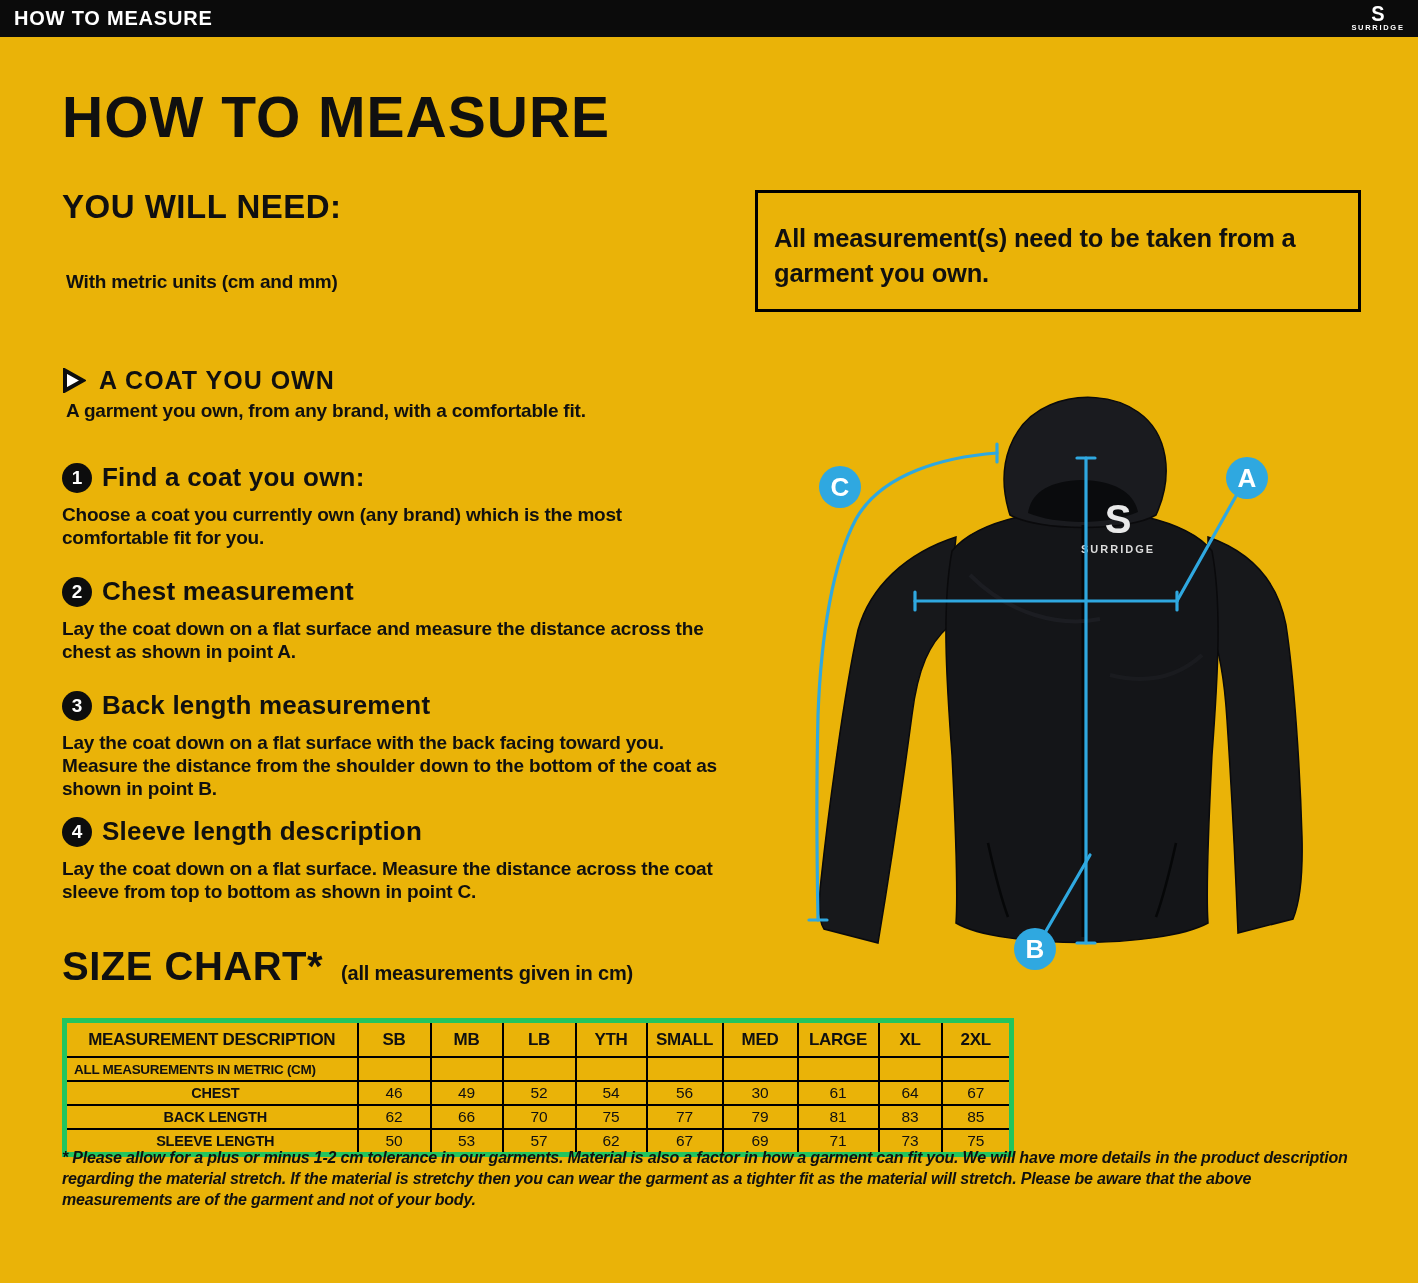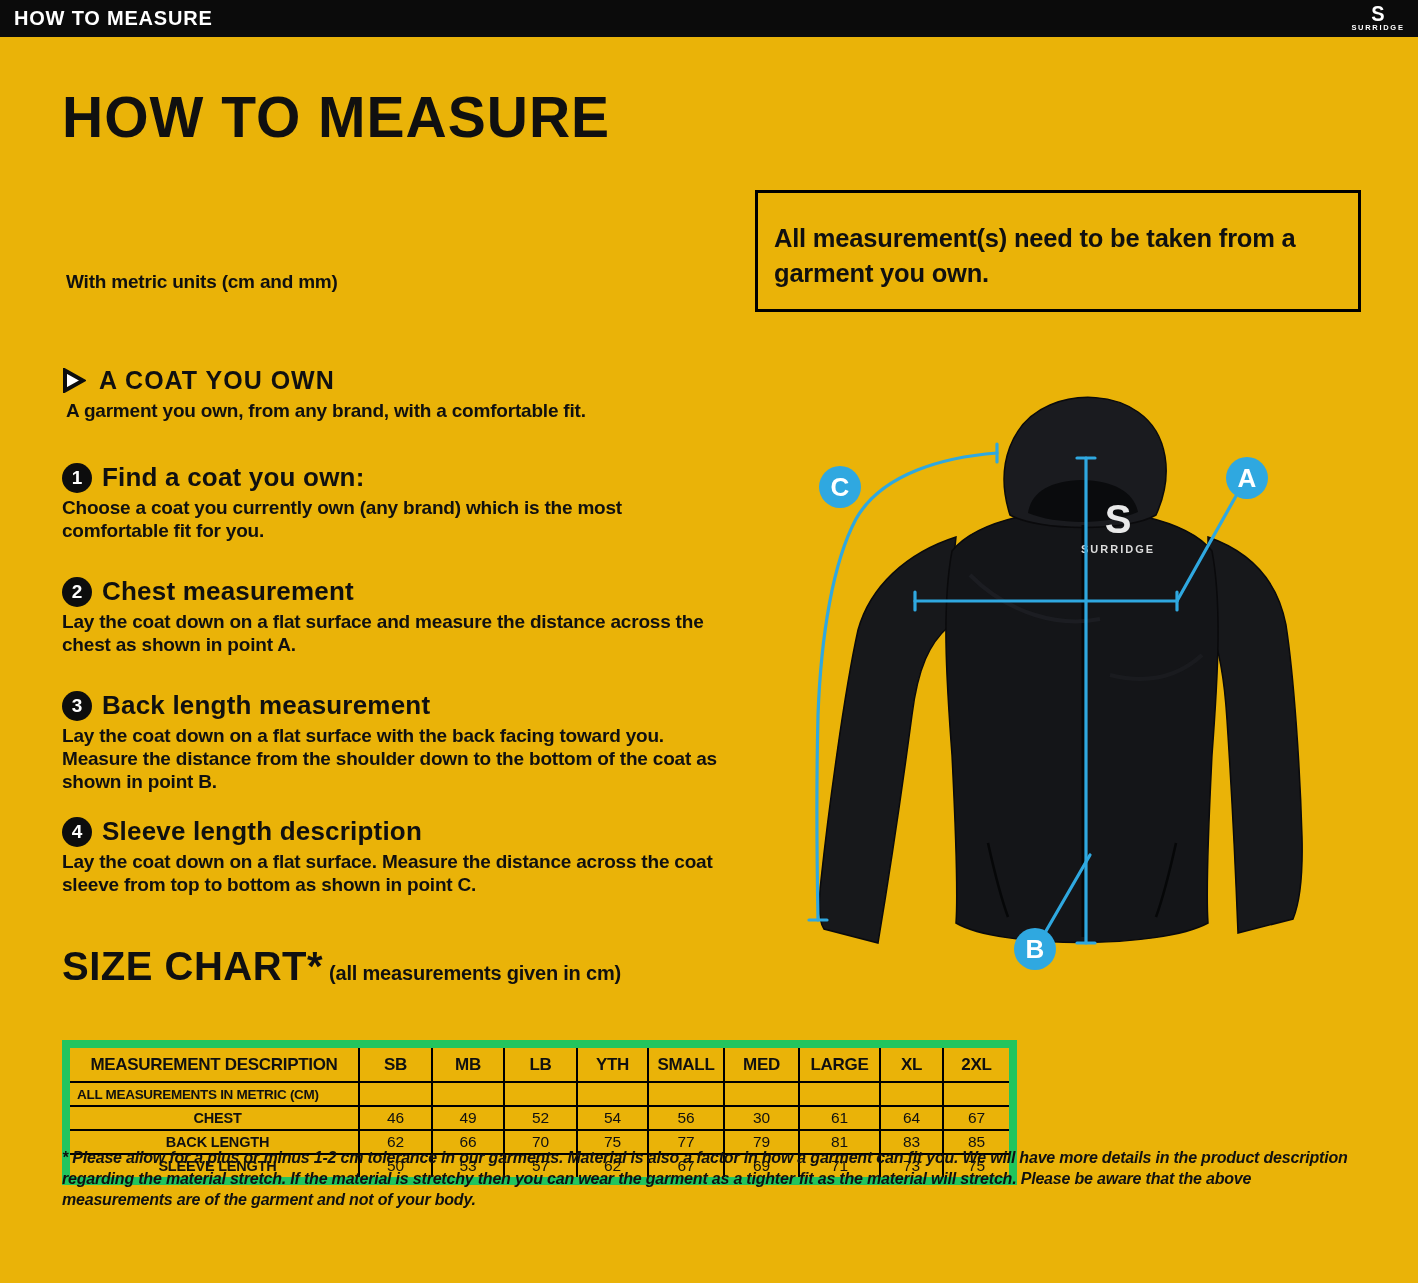--- a/index.html
+++ b/index.html
@@ -19,30 +19,30 @@
   
   .need { position:absolute; left:62px; }
   .need-title { display:flex; align-items:center; gap:13px; font-size:25px; font-weight:bold; letter-spacing:1px; }
   .need-desc { font-size:19px; font-weight:bold; letter-spacing:-.2px; margin-top:5px; margin-left:4px; }
   .tri { width:24px; height:25px; flex:0 0 auto; }
   
   .step { position:absolute; left:62px; }
   .step-head { display:flex; align-items:center; gap:10px; }
   .badge { width:30px; height:30px; border-radius:50%; background:#0d0d0d; color:#fff; font-size:19px; font-weight:bold; display:flex; align-items:center; justify-content:center; flex:0 0 auto; }
   .step-title { font-size:26px; font-weight:bold; letter-spacing:.2px; }
-  .step-desc { font-size:19px; font-weight:bold; letter-spacing:-.2px; line-height:23px; margin-top:3px; }
+  .step-desc { font-size:19px; font-weight:bold; letter-spacing:-.2px; line-height:23px; margin-top:10px; }
   
   .notebox { position:absolute; left:755px; top:190px; width:568px; border:3px solid #000; padding:28px 16px 18px 16px; font-size:25.5px; font-weight:bold; line-height:1.38; letter-spacing:-.2px; }
   
   .diagram { position:absolute; left:760px; top:375px; width:650px; height:632px; }
   
-  .sc-head { position:absolute; left:62px; top:944px; display:flex; align-items:baseline; gap:6px; }
+  .sc-head { position:absolute; left:62px; top:944px; display:flex; align-items:baseline; gap:18px; }
   .sc-title { font-size:40px; font-weight:bold; letter-spacing:.5px; }
   .sc-sub { font-size:20px; font-weight:bold; letter-spacing:-.2px; }
-  table.sizes { position:absolute; left:62px; top:1040px; border-collapse:collapse; table-layout:fixed; width:947px; border:8px solid #22c55e; }
+  table.sizes { position:absolute; left:62px; top:1018px; border-collapse:collapse; table-layout:fixed; width:947px; border:5px solid #22c55e; }
   table.sizes th, table.sizes td { border:2px solid #000; padding:0; text-align:center; vertical-align:middle; }
   tr.hdr th { height:33px; font-size:17px; letter-spacing:-.3px; }
   th.desc-col { text-align:left; padding-left:7px; }
   tr.metric td { height:22px; font-size:13.5px; font-weight:bold; text-align:left; padding-left:7px; letter-spacing:-.3px; }
   tr.dat td { height:22px; font-size:15.5px; font-weight:normal; }
   tr.dat td.lbl { text-align:center; padding-left:7px; font-weight:bold; font-size:14.5px; letter-spacing:-.2px; }
   
   .footnote { position:absolute; left:62px; top:1148px; width:1302px; font-size:16px; font-weight:bold; font-style:italic; line-height:1.3; letter-spacing:-.2px; }
 </style>
 </head>
@@ -52,20 +52,21 @@
 
   <header class="topbar">
     <span class="topbar-title">HOW TO MEASURE</span>
     <div class="topbar-logo">
       <span class="logo-mark">S</span>
       <span class="logo-word">SURRIDGE</span>
     </div>
   </header>
 
   <div class="h1">HOW TO MEASURE</div>
+  <div class="h2">YOU WILL NEED:</div>
 
   <div class="need" style="top:266px;">
     <div class="need-desc">With metric units (cm and mm)</div>
   </div>
 
   <div class="need" style="top:366px;">
     <div class="need-title">
       <svg class="tri" viewBox="0 0 24 25">
         <polygon points="3,2.5 21,12.5 3,22.5" fill="#fff" stroke="#0d0d0d" stroke-width="4" stroke-linejoin="miter"></polygon>
       </svg>

